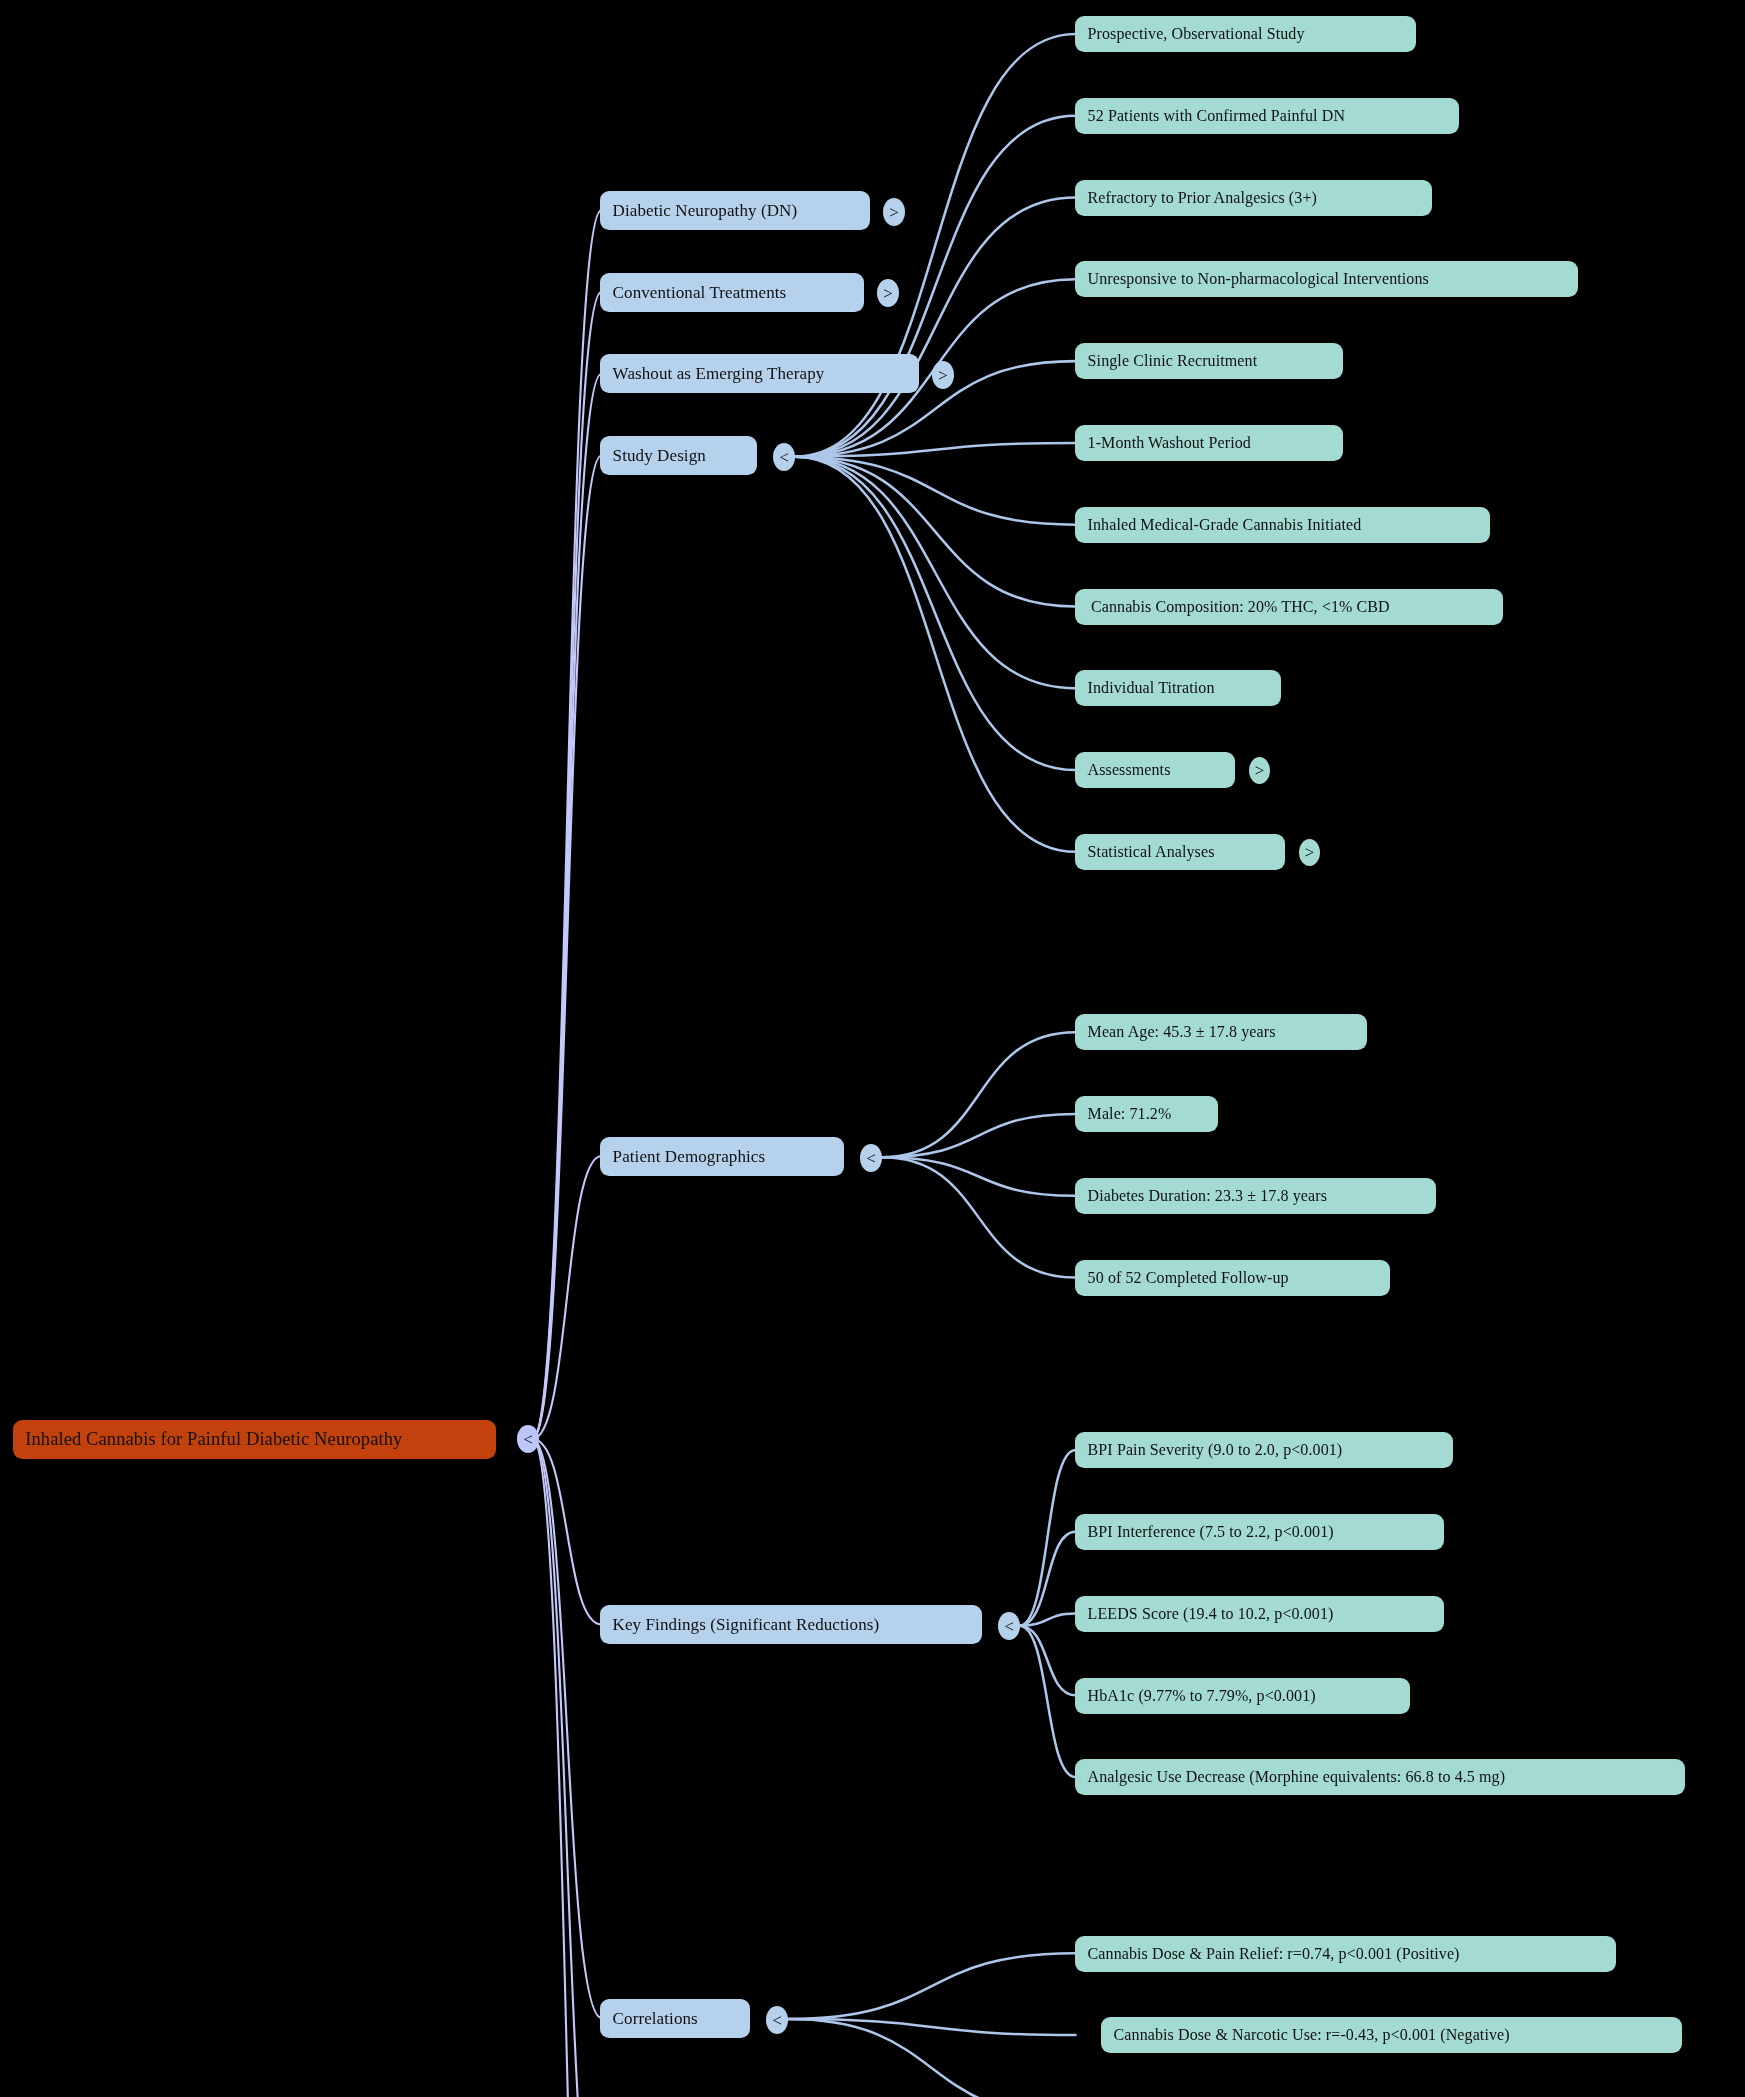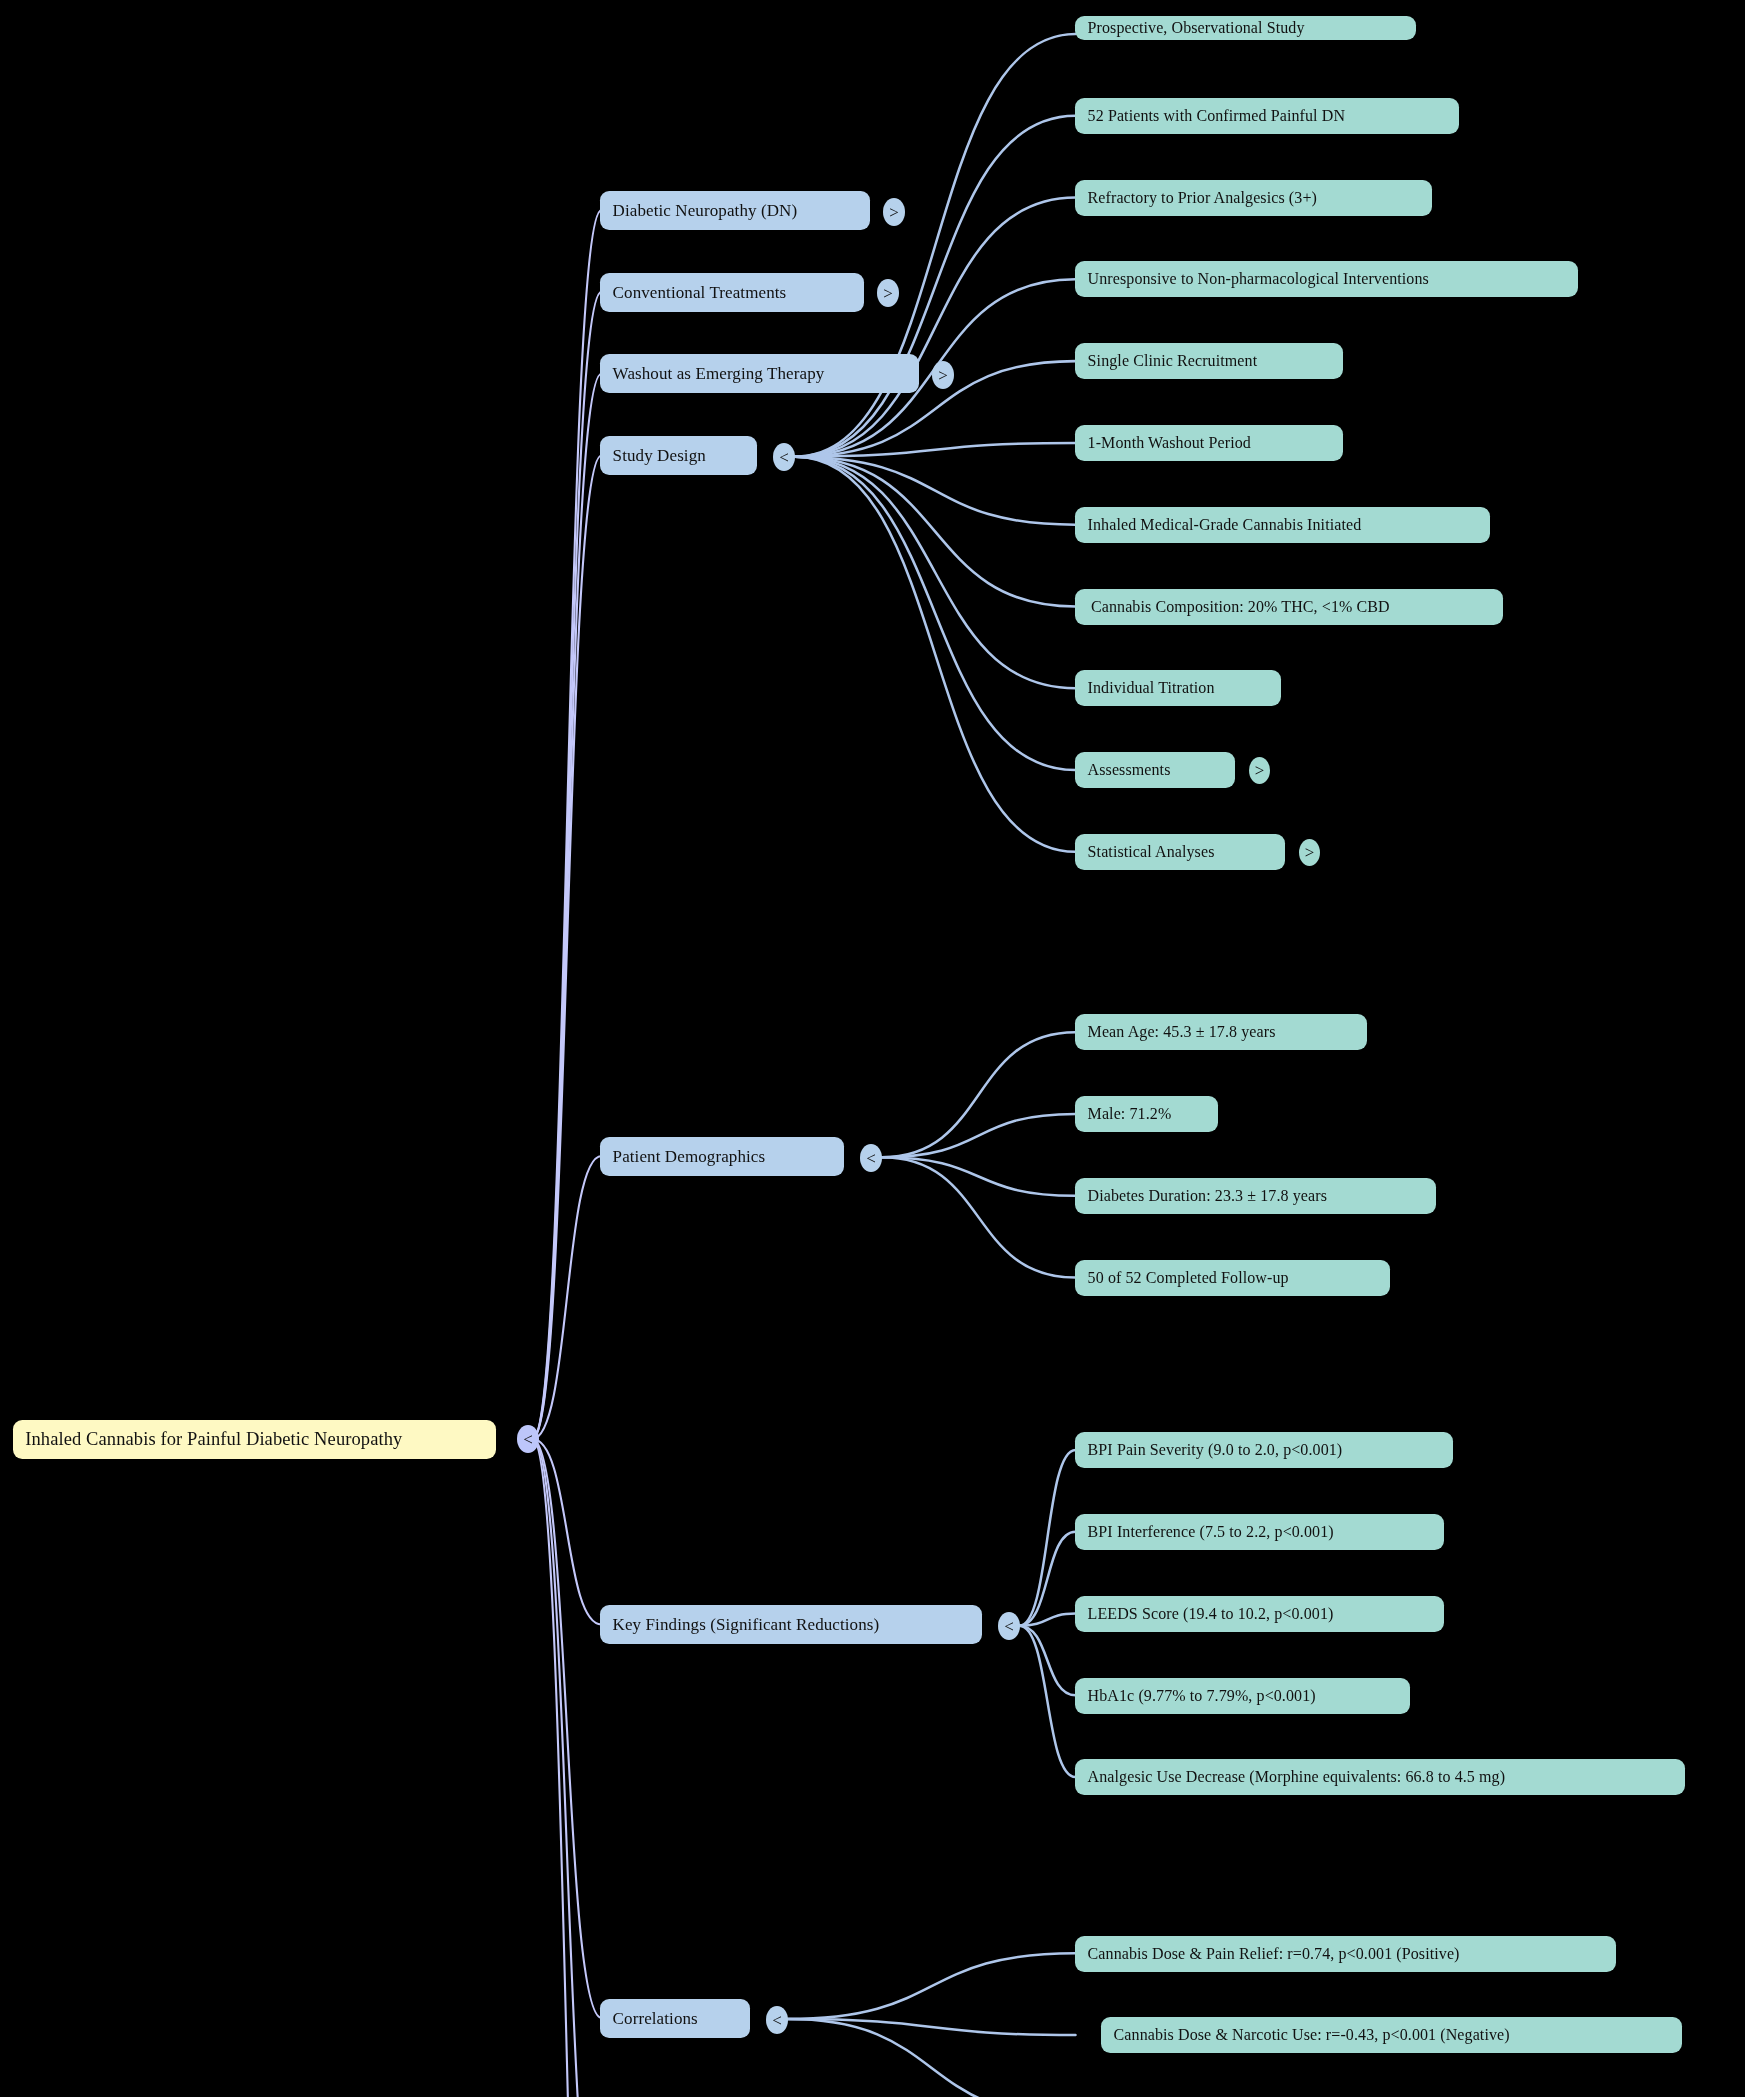--- a/index.html
+++ b/index.html
@@ -14,21 +14,21 @@
   .node{
     position:absolute;
     box-sizing:border-box;
     border-radius:9.2px;
     display:flex;align-items:center;
     color:#111111;
     white-space:nowrap;
     padding:0 12.6px;
     letter-spacing:0.1px;
   }
-  .node.root{background:#fef9c3;font-size:18.5px;}
+  .node.root{background:#c2410c;font-size:18.5px;}
   .node.lvl2{background:#b6d1ec;font-size:17px;}
   .node.leaf{background:#a3dad2;font-size:16px;}
   .toggle{
     position:absolute;
     display:flex;align-items:center;justify-content:center;
     border-radius:50%;
     color:#111111;
     font-size:17px;
     font-family:"Liberation Serif","DejaVu Serif",serif;
     line-height:1;
@@ -86,21 +86,21 @@
 <div class="node root" style="left: 12.6px; top: 1420px; width: 483px; height: 39px;">Inhaled Cannabis for Painful Diabetic Neuropathy</div>
     <div class="toggle t-root" style="left: 517px; top: 1425px; width: 22px; height: 28px;">&lt;</div>
     <div class="node lvl2" style="left: 600px; top: 191px; width: 270px; height: 39px;">Diabetic Neuropathy (DN)</div>
     <div class="toggle t-lvl2" style="left: 883px; top: 198px; width: 22px; height: 28px;">&gt;</div>
     <div class="node lvl2" style="left: 600px; top: 273px; width: 264px; height: 39px;">Conventional Treatments</div>
     <div class="toggle t-lvl2" style="left: 877px; top: 279px; width: 22px; height: 28px;">&gt;</div>
     <div class="node lvl2" style="left: 600px; top: 354px; width: 319px; height: 39px;">Washout as Emerging Therapy</div>
     <div class="toggle t-lvl2" style="left: 932px; top: 361px; width: 22px; height: 28px;">&gt;</div>
     <div class="node lvl2" style="left: 600px; top: 436px; width: 157px; height: 39px;">Study Design</div>
     <div class="toggle t-lvl2" style="left: 773px; top: 443px; width: 22px; height: 28px;">&lt;</div>
-    <div class="node leaf" style="left: 1075px; top: 16px; width: 341px; height: 24px; text-align: right;">Prospective, Observational Study</div>
+    <div class="node leaf" style="left: 1075px; top: 16px; width: 341px; height: 36px; text-align: right;">Prospective, Observational Study</div>
     <div class="node leaf" style="left: 1075px; top: 98px; width: 384px; height: 36px;">52 Patients with Confirmed Painful DN</div>
     <div class="node leaf" style="left: 1075px; top: 180px; width: 357px; height: 36px;">Refractory to Prior Analgesics (3+)</div>
     <div class="node leaf" style="left: 1075px; top: 261px; width: 503px; height: 36px;">Unresponsive to Non-pharmacological Interventions</div>
     <div class="node leaf" style="left: 1075px; top: 343px; width: 268px; height: 36px;">Single Clinic Recruitment</div>
     <div class="node leaf" style="left: 1075px; top: 425px; width: 268px; height: 36px;">1-Month Washout Period</div>
     <div class="node leaf" style="left: 1075px; top: 507px; width: 415px; height: 36px;">Inhaled Medical-Grade Cannabis Initiated</div>
     <div class="node leaf" style="left: 1075px; top: 589px; width: 428px; height: 36px; padding-left: 16px;">Cannabis Composition: 20% THC, &lt;1% CBD</div>
     <div class="node leaf" style="left: 1075px; top: 670px; width: 206px; height: 36px;">Individual Titration</div>
     <div class="node leaf" style="left: 1075px; top: 752px; width: 160px; height: 36px;">Assessments</div>
     <div class="toggle t-leaf" style="left: 1249px; top: 757px; width: 21px; height: 27px;">&gt;</div>

